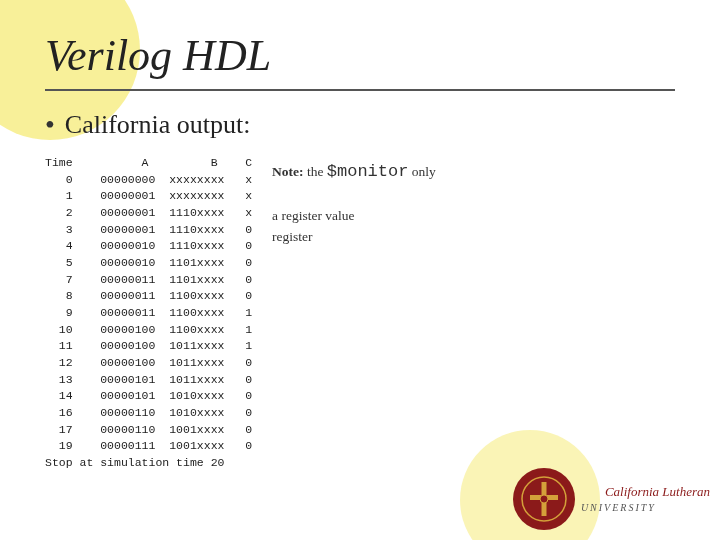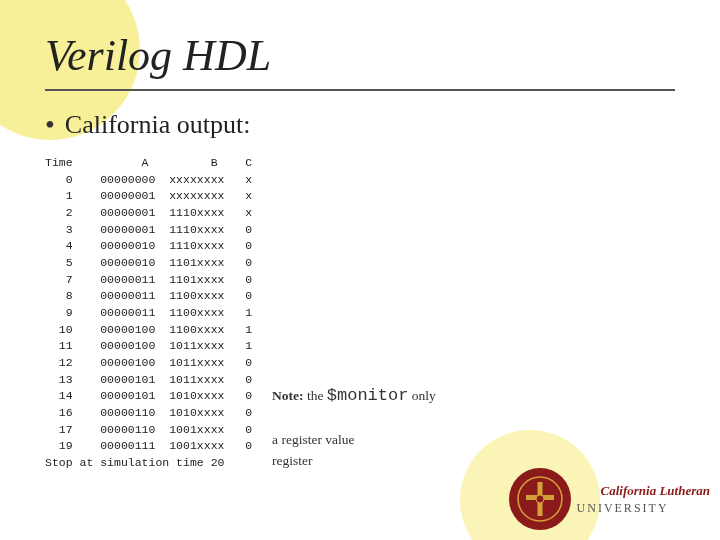--- a/index.html
+++ b/index.html
@@ -69,21 +69,21 @@
       gap: 10px;
     }
 
     .bullet-dot {
       font-size: 28px;
       color: #333;
     }
 
     .main-area {
       display: flex;
-      align-items: flex-end;
+      align-items: flex-start;
       gap: 20px;
     }
 
     .code-block {
       font-family: 'Courier New', Courier, monospace;
       font-size: 11.5px;
       color: #222;
       line-height: 1.45;
       white-space: pre;
       flex-shrink: 0;
@@ -136,31 +136,32 @@
     .logo-text {
       font-size: 11px;
       color: #333;
       font-family: Georgia, serif;
       text-align: left;
       line-height: 1.4;
     }
 
     .logo-text .line1 {
       font-size: 13px;
-      font-weight: bold;
+      font-weight: normal;
       font-style: italic;
       color: #8B1A1A;
       padding-left: 24px;
     }
 
     .logo-text .line2 {
-      font-size: 12px;
+      font-size: 10px;
       letter-spacing: 2px;
       color: #555;
       text-transform: uppercase;
+      font-style: italic;
     }
   </style>
 </head>
 <body>
 
 <div class="deco-circle-top"></div>
 <div class="deco-circle-bottom"></div>
 
 <div class="page-content">
 

